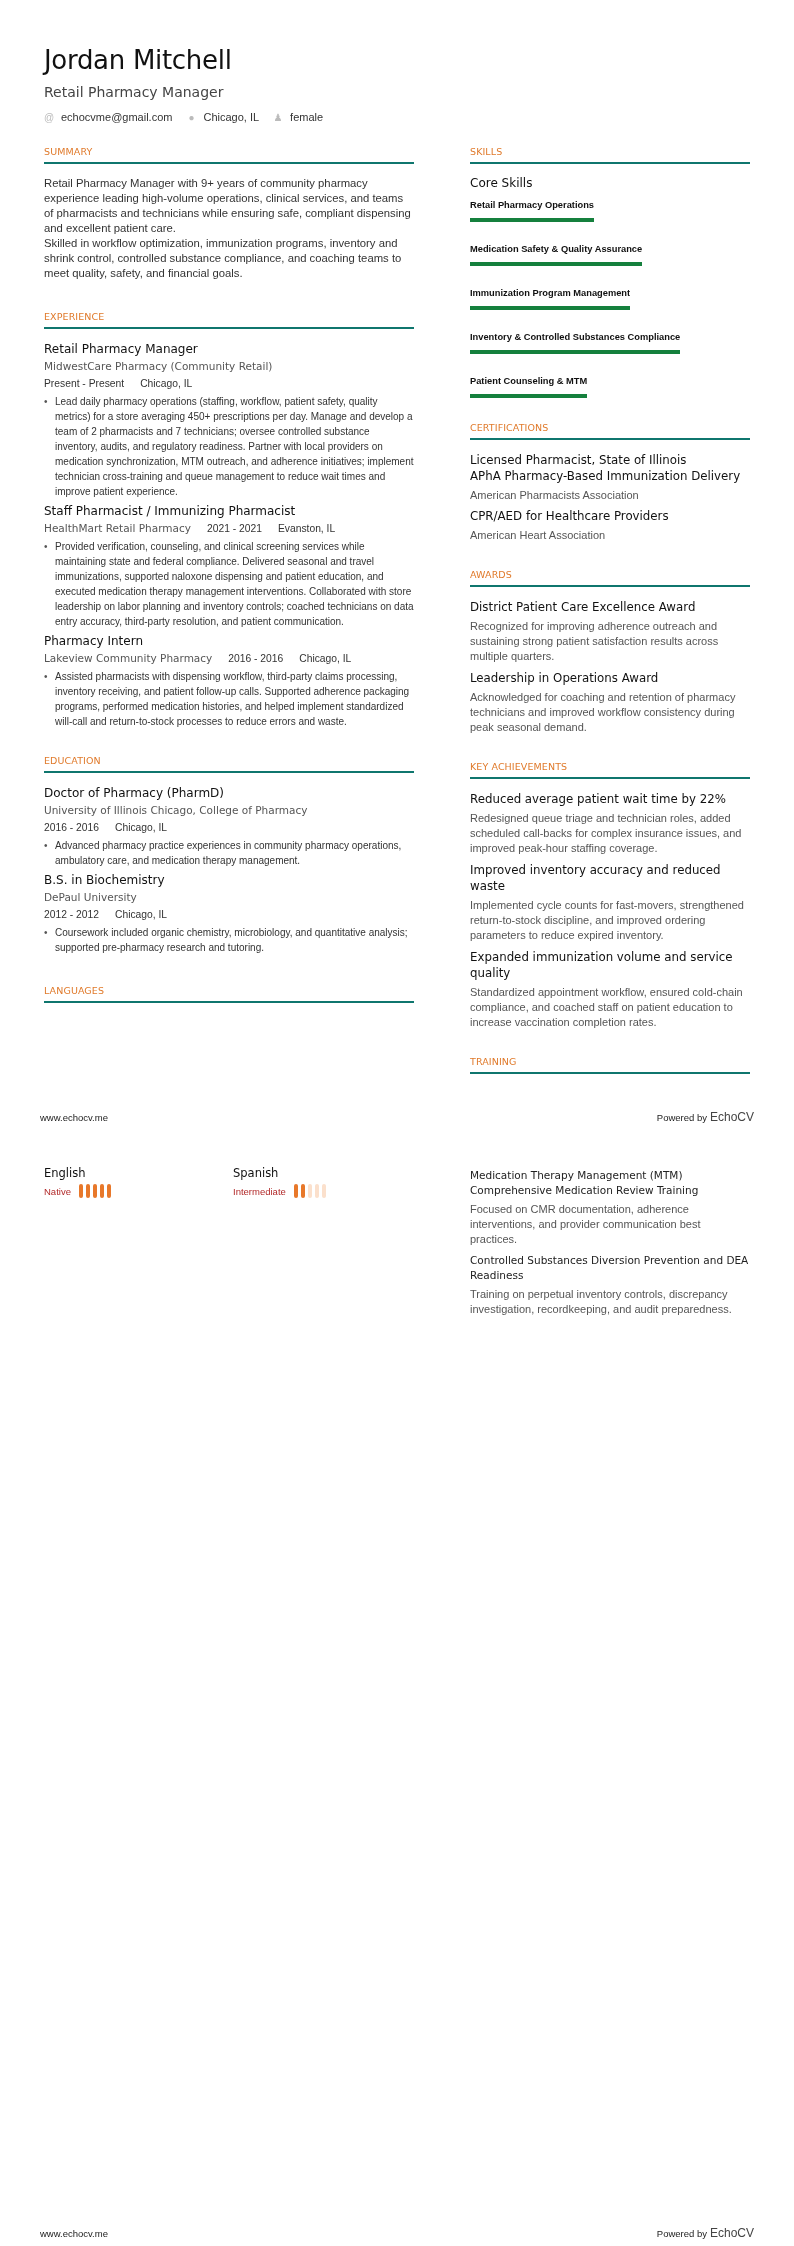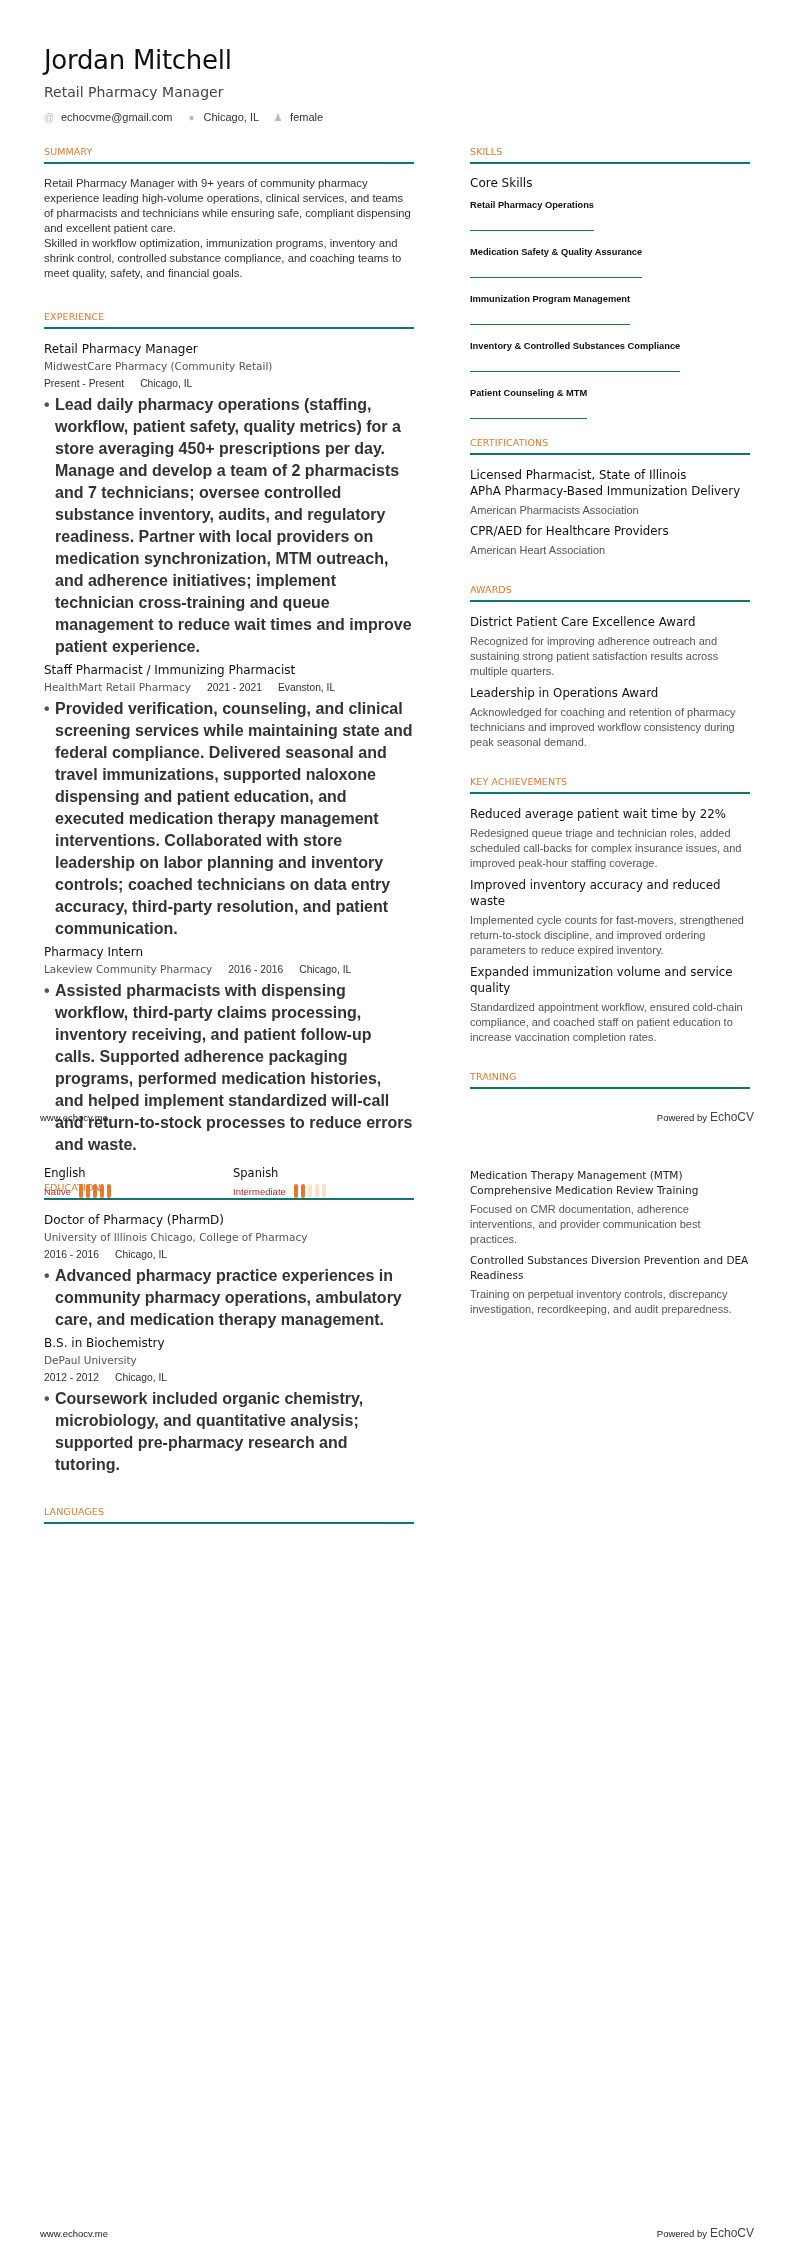--- a/index.html
+++ b/index.html
@@ -21,26 +21,26 @@
   .section-head { font-family: "DejaVu Sans", sans-serif; font-size: 9.5px; color: #e07a2b; text-transform: uppercase; letter-spacing: 0.1px; padding-bottom: 5px; border-bottom: 2px solid #0f766e; margin-bottom: 12px; }
 
   .para { font-size: 11.3px; line-height: 15px; color: #333; }
 
   .entry-title { font-family: "DejaVu Sans", sans-serif; font-size: 12px; color: #111; line-height: 16px; }
   .entry-sub { font-family: "DejaVu Sans", sans-serif; font-size: 10.5px; color: #555; line-height: 15px; margin-top: 2px; }
   .meta { display: flex; align-items: flex-end; font-size: 10.3px; color: #333; line-height: 15px; margin-top: 2px; }
   .meta .loc { margin-left: 16px; }
   .meta.inline-sub .company { font-family: "DejaVu Sans", sans-serif; color: #555; font-size: 10.5px; margin-right: 16px; }
   .bullets { list-style: none; margin-top: 3px; }
-  .bullets li { position: relative; padding-left: 11px; font-size: 16px; line-height: 22px; color: #333; font-weight: bold; }
+  .bullets li { position: relative; padding-left: 11px; font-size: 10px; line-height: 15px; color: #333; }
   .bullets li::before { content: "•"; position: absolute; left: 0; top: 0; color: #555; }
   .entry { margin-bottom: 4px; }
 
   .skills-group { font-family: "DejaVu Sans", sans-serif; font-size: 12px; color: #111; margin-bottom: 4px; }
-  .skill { display: inline-block; font-size: 9.3px; font-weight: bold; color: #111; padding-bottom: 20px; border-bottom: 1px solid #15803d; margin-bottom: 10px; }
+  .skill { display: inline-block; font-size: 9.3px; font-weight: bold; color: #111; padding-bottom: 8px; border-bottom: 4px solid #15803d; margin-bottom: 16px; }
   .skill-row { display: block; }
 
   .r-title { font-family: "DejaVu Sans", sans-serif; font-size: 11.8px; color: #111; line-height: 16px; }
   .r-sub { font-size: 11px; color: #555; line-height: 15px; margin-top: 4px; margin-bottom: 5px; }
   .r-desc { font-size: 11px; color: #555; line-height: 15px; margin-top: 4px; margin-bottom: 6px; }
   .t-title { font-family: "DejaVu Sans", sans-serif; font-size: 10.5px; color: #222; line-height: 15px; }
 
   .footer { position: absolute; left: 40px; right: 40px; display: flex; justify-content: space-between; align-items: baseline; font-size: 9.5px; color: #222; }
   .footer .brand { font-size: 12px; color: #444; margin-left: 3px; }
 

